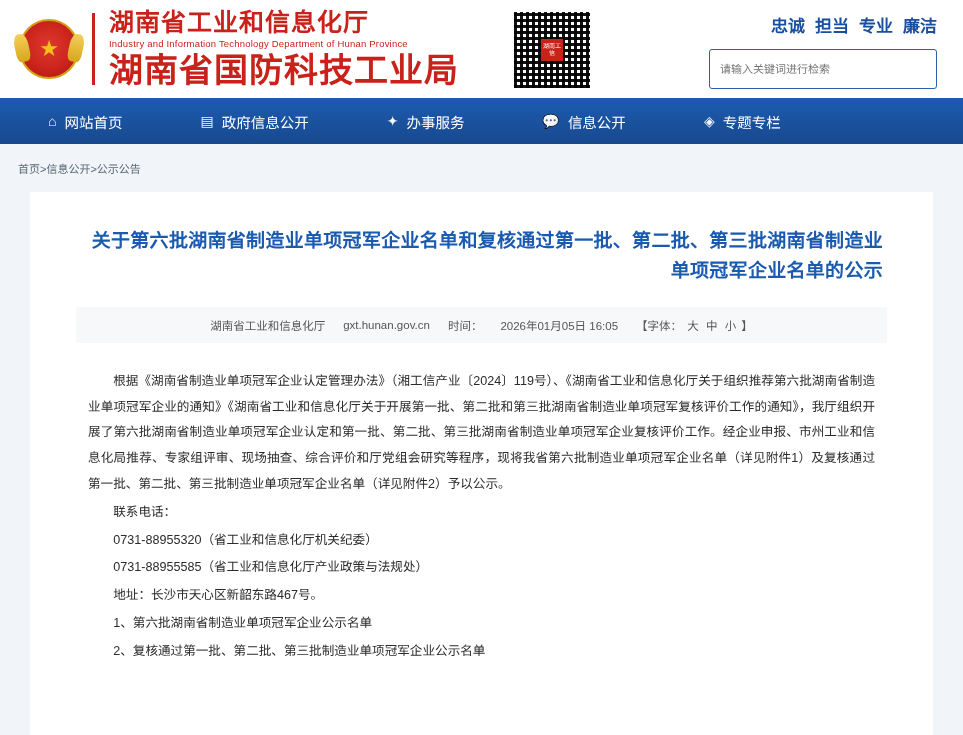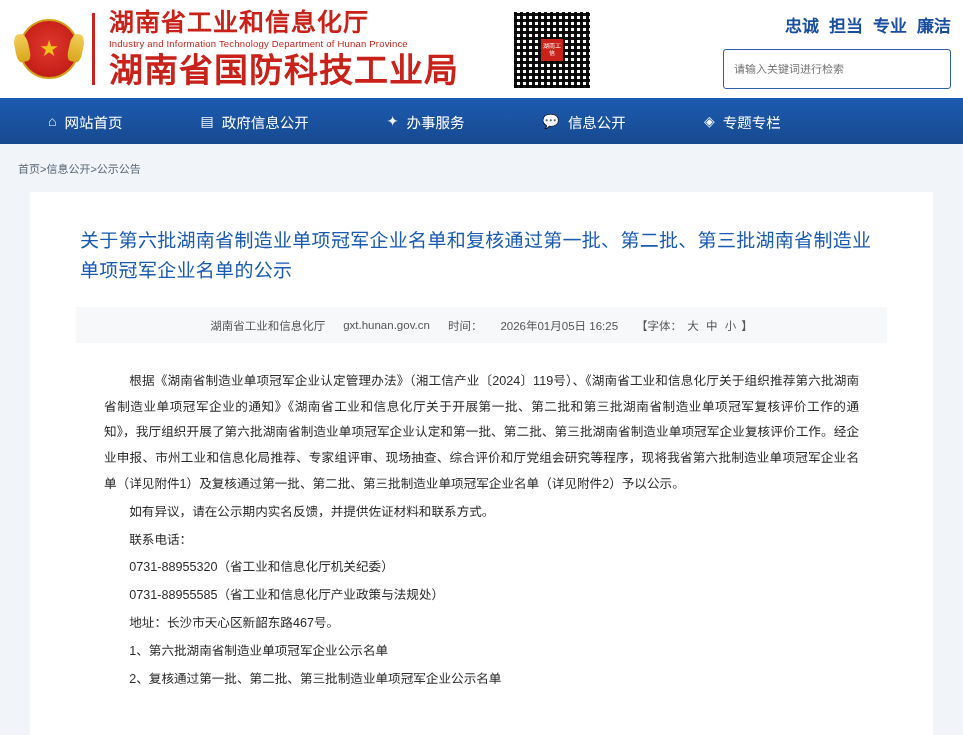--- a/index.html
+++ b/index.html
@@ -106,21 +106,21 @@
     background: #c8221a;
     color: #fff;
     font-size: 6px;
     line-height: 7px;
     text-align: center;
     padding-top: 4px;
   }
 
   .header-right {
     position: absolute;
-    right: 12px; top: 12px;
+    right: 26px; top: 12px;
     width: 228px;
     text-align: right;
   }
   .slogans {
     display: flex;
     justify-content: flex-end;
     gap: 10px;
     margin-bottom: 12px;
   }
   .slogans span {
@@ -193,23 +193,23 @@
     position: absolute;
     left: 30px; top: 0;
     width: 903px;
     min-height: 561px;
     background: #fff;
     padding: 34px 46px 0 46px;
   }
   .doc-title {
     color: #1a5bb0;
     font-size: 19px;
-    font-weight: normal;
+    font-weight: bold;
     line-height: 1.6;
-    text-align: left;
+    text-align: right;
     margin: 0 4px 20px;
     letter-spacing: .3px;
   }
   .meta {
     background: #f7f8fa;
     height: 36px;
     display: flex;
     align-items: center;
     justify-content: center;
     gap: 18px;
@@ -217,21 +217,21 @@
     color: #555;
   }
   .meta .fsize b { font-weight: normal; margin: 0 2px; cursor: pointer; }
 
   .content {
     padding: 26px 12px 0 12px;
     font-size: 12.6px;
     color: #2b2b2b;
     line-height: 2.05;
   }
-  .content p { margin: 0 16px 2px; text-align: justify; }
+  .content p { margin: 0 0 2px; text-align: justify; }
   .indent { text-indent: 2em; }
   .attach-head { margin-top: 22px; }
 </style>
 </head>
 <body>
 
 <div class="page">
 
   <div class="header">
     <div class="emblem">
@@ -293,33 +293,32 @@
 
   <div class="body-bg">
     <div class="card">
 
       <div class="doc-title">关于第六批湖南省制造业单项冠军企业名单和复核通过第一批、第二批、第三批湖南省制造业单项冠军企业名单的公示</div>
 
       <div class="meta">
         <span>湖南省工业和信息化厅</span>
         <span>gxt.hunan.gov.cn</span>
         <span>时间：</span>
-        <span>2026年01月05日 16:25</span>
+        <span>2026年01月05日 16:05</span>
         <span class="fsize">
           <span>【字体：</span>
           <b>大</b>
           <b>中</b>
           <b>小</b>
           <span>】</span>
         </span>
       </div>
 
       <div class="content">
         <p class="indent">根据《湖南省制造业单项冠军企业认定管理办法》（湘工信产业〔2024〕119号）、《湖南省工业和信息化厅关于组织推荐第六批湖南省制造业单项冠军企业的通知》《湖南省工业和信息化厅关于开展第一批、第二批和第三批湖南省制造业单项冠军复核评价工作的通知》，我厅组织开展了第六批湖南省制造业单项冠军企业认定和第一批、第二批、第三批湖南省制造业单项冠军企业复核评价工作。经企业申报、市州工业和信息化局推荐、专家组评审、现场抽查、综合评价和厅党组会研究等程序，现将我省第六批制造业单项冠军企业名单（详见附件1）及复核通过第一批、第二批、第三批制造业单项冠军企业名单（详见附件2）予以公示。</p>
-        <p class="indent">如有异议，请在公示期内实名反馈，并提供佐证材料和联系方式。</p>
         <p class="indent">联系电话：</p>
         <p class="indent">0731-88955320（省工业和信息化厅机关纪委）</p>
         <p class="indent">0731-88955585（省工业和信息化厅产业政策与法规处）</p>
         <p class="indent">地址：长沙市天心区新韶东路467号。</p>
 
         <p class="indent">1、第六批湖南省制造业单项冠军企业公示名单</p>
         <p class="indent">2、复核通过第一批、第二批、第三批制造业单项冠军企业公示名单</p>
 
       </div>
 

